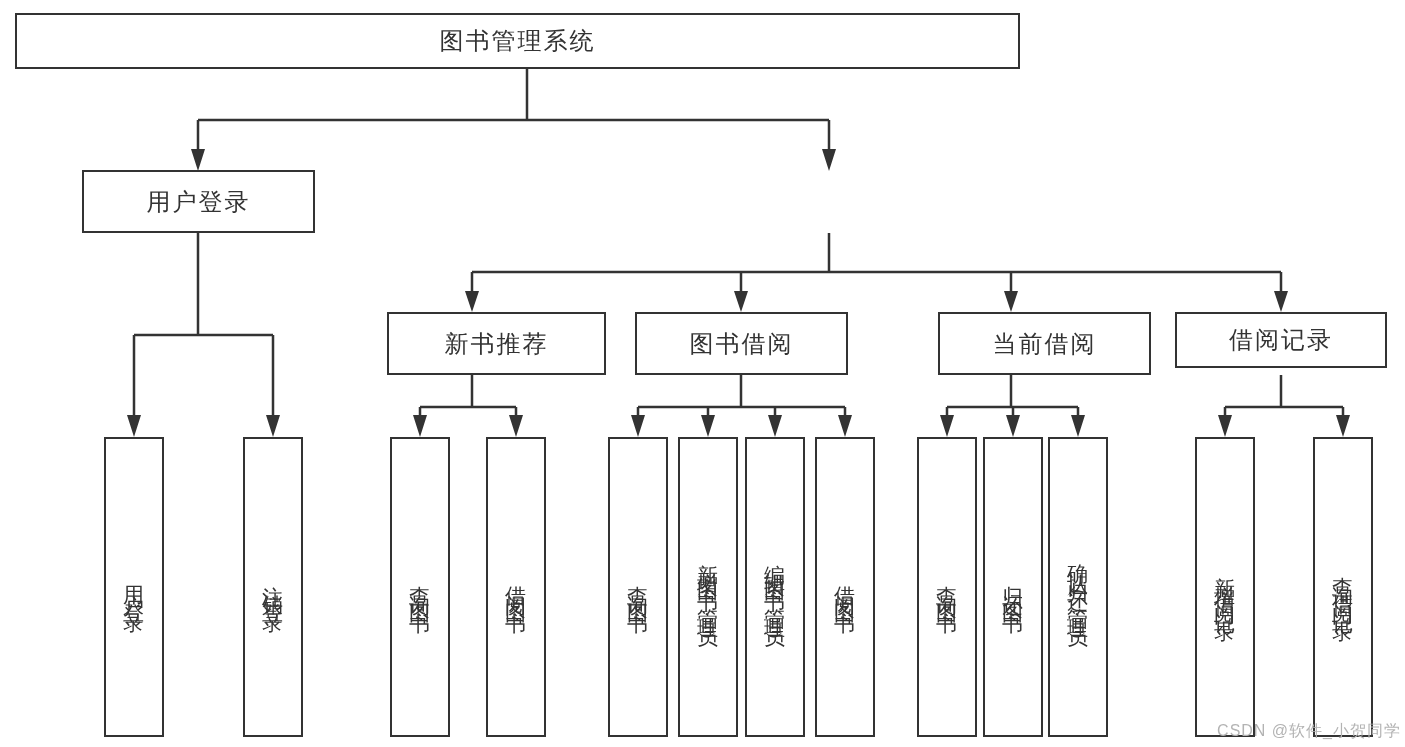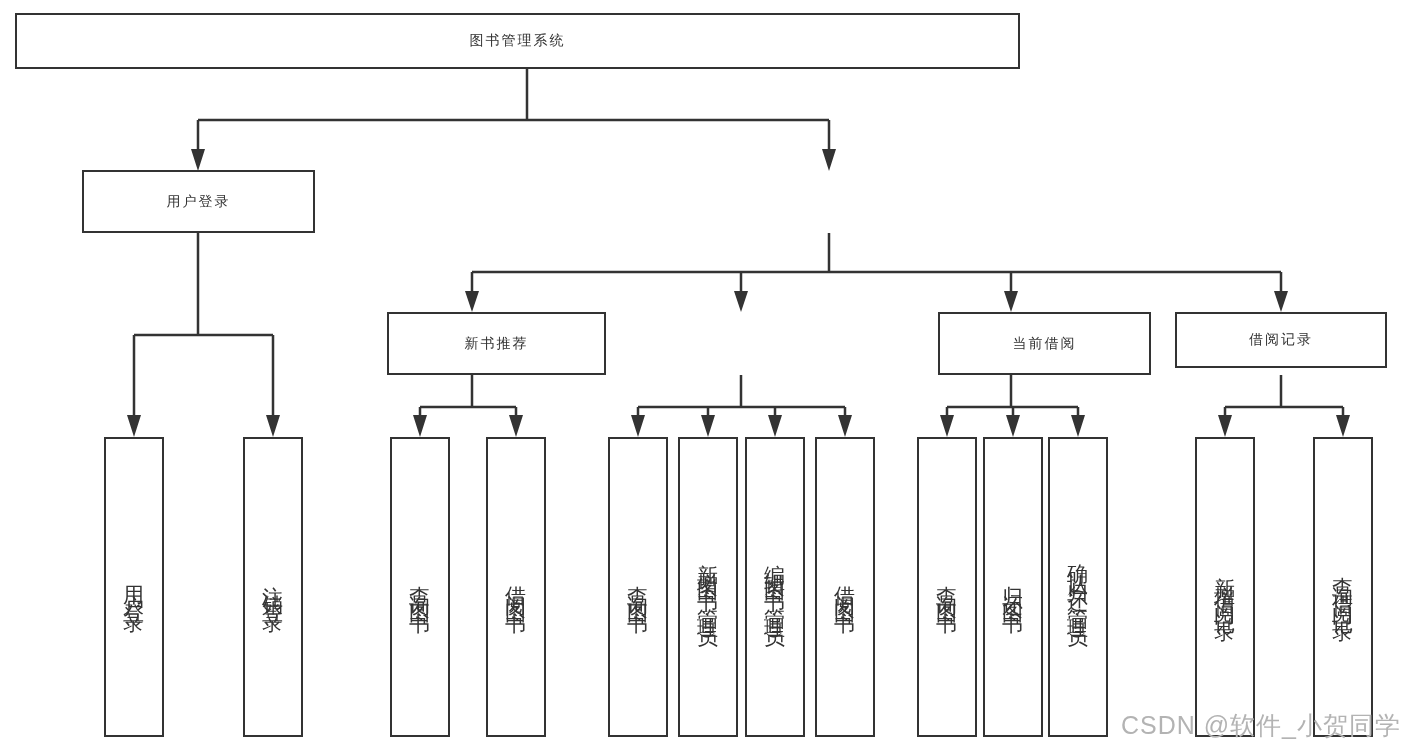--- a/index.html
+++ b/index.html
@@ -15,21 +15,21 @@
     position: absolute;
     box-sizing: border-box;
     border: 2.5px solid var(--line, #333333);
     background: #ffffff;
     display: flex;
     align-items: center;
     justify-content: center;
     color: var(--text, #333333);
   }
   .h-box span {
-    font-size: 14px;
+    font-size: 24px;
     letter-spacing: 2px;
     white-space: nowrap;
   }
   .leaf span {
     writing-mode: vertical-rl;
     text-orientation: upright;
     font-size: 21px;
     letter-spacing: 9px;
     line-height: 1;
   }
@@ -46,21 +46,21 @@
     stroke-width: 2.5;
   }
   svg.connectors path.a {
     fill: var(--line, #333333);
     stroke: none;
   }
   .watermark {
     position: absolute;
     right: 4px;
     bottom: 5px;
-    font-size: 25px;
+    font-size: 16px;
     color: var(--wm, #b3b3b3);
     letter-spacing: 1px;
     white-space: nowrap;
   }
 </style>
 </head>
 <body>
 
 <div class="canvas" style="--line: #333333; --text: #333333; --wm: #b3b3b3; --bg: #ffffff;">
 
@@ -98,20 +98,23 @@
   <div class="box h-box" style="left:15px; top:13px; width:1005px; height:56px;">
     <span>图书管理系统</span>
   </div>
 
   <div class="box h-box" style="left:82px; top:170px; width:233px; height:63px;">
     <span>用户登录</span>
   </div>
 
   <div class="box h-box" style="left:363px; top:312px; width:219px; height:63px;margin-left:24px;">
     <span>新书推荐</span>
+  </div>
+  <div class="box h-box" style="left:635px; top:312px; width:213px; height:63px;">
+    <span>图书借阅</span>
   </div>
   <div class="box h-box" style="left:905px; top:312px; width:213px; height:63px;margin-left:33px;">
     <span>当前借阅</span>
   </div>
   <div class="box h-box" style="left:1175px; top:312px; width:212px; height:56px;">
     <span>借阅记录</span>
   </div>
 
   <div class="box leaf" style="left:104px; top:437px; width:60px; height:300px;">
     <span>用户登录</span>

